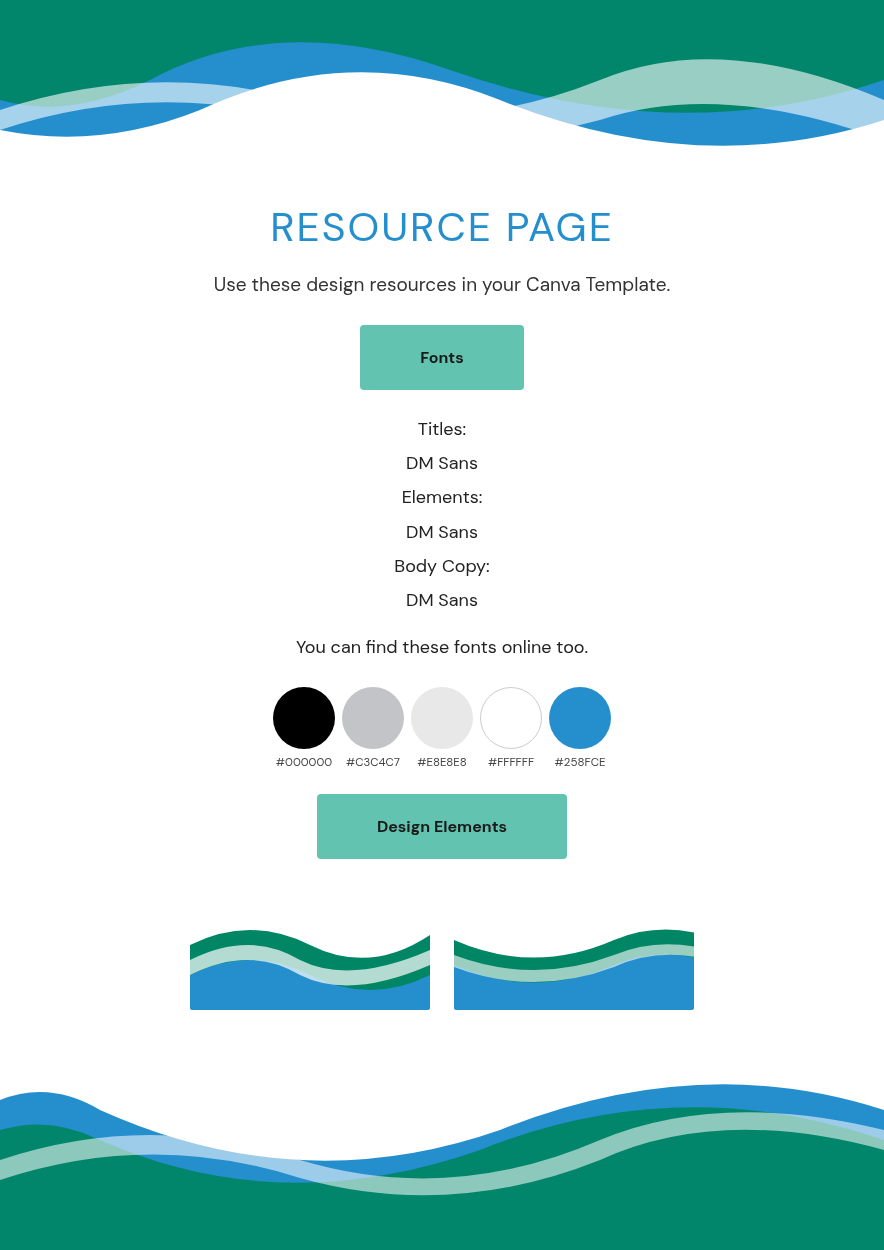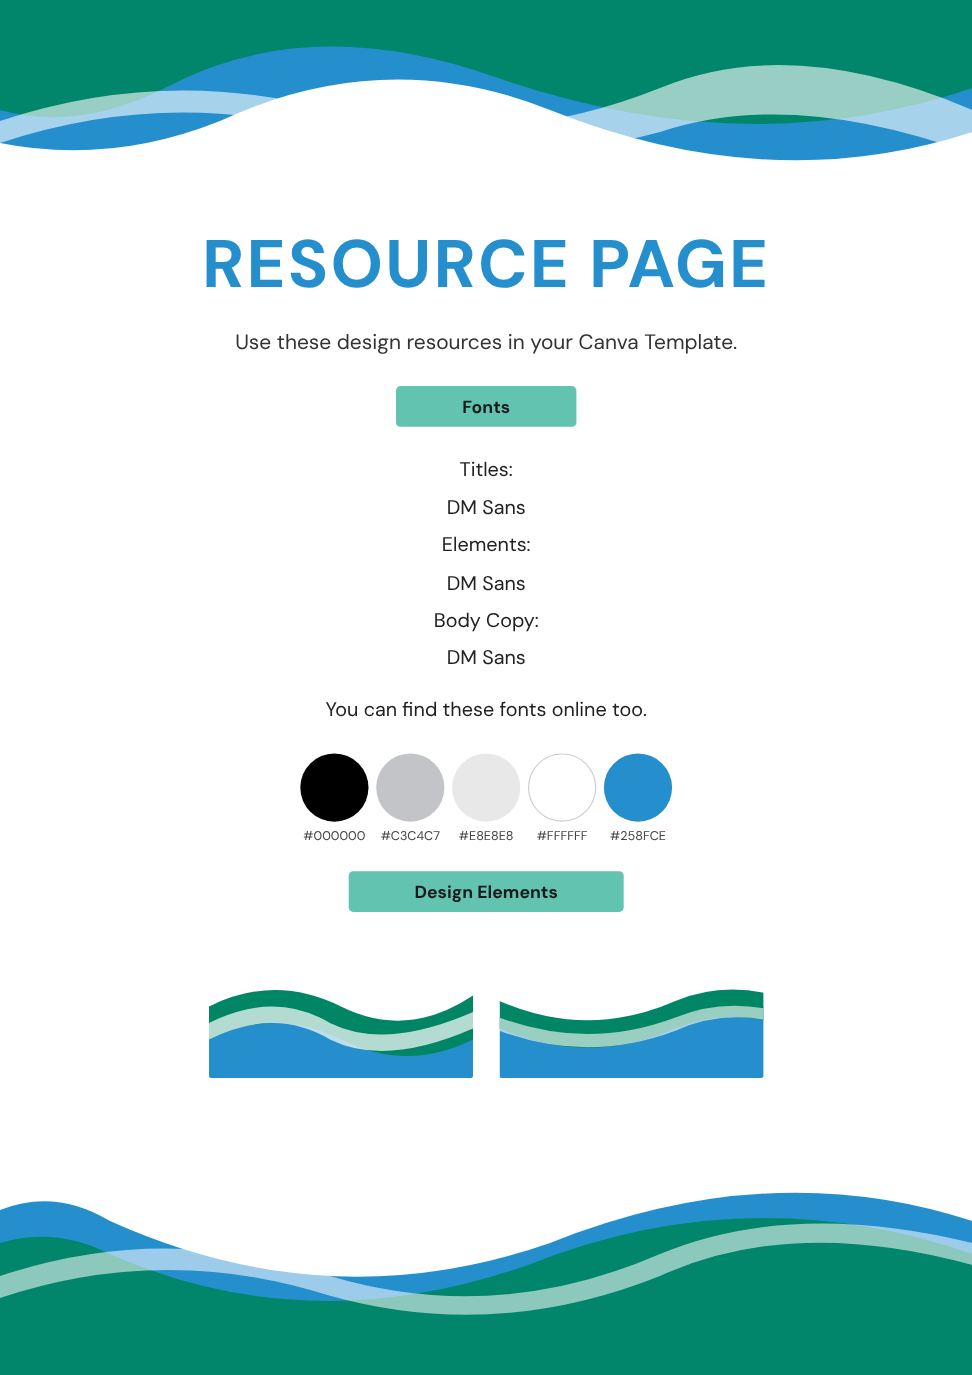--- a/index.html
+++ b/index.html
@@ -34,40 +34,40 @@
     }
 
     .main-content {
       position: relative;
       z-index: 10;
       text-align: center;
       padding-top: 200px;
     }
 
     .page-title {
-      font-size: 61px;
-      font-weight: 700;
+      font-size: 41px;
+      font-weight: 400;
       color: #258FCE;
       letter-spacing: 2px;
       margin-bottom: 18px;
     }
 
     .subtitle {
       font-size: 19px;
       color: #333333;
       margin-bottom: 28px;
     }
 
     .section-badge {
       display: inline-block;
       background: #62C4B0;
       color: #1a1a1a;
       font-weight: 700;
       font-size: 16px;
-      padding: 8px 60px;
+      padding: 22px 60px;
       border-radius: 4px;
       margin-bottom: 22px;
     }
 
     .fonts-section {
       margin-bottom: 10px;
     }
 
     .fonts-intro {
       font-size: 18px;

